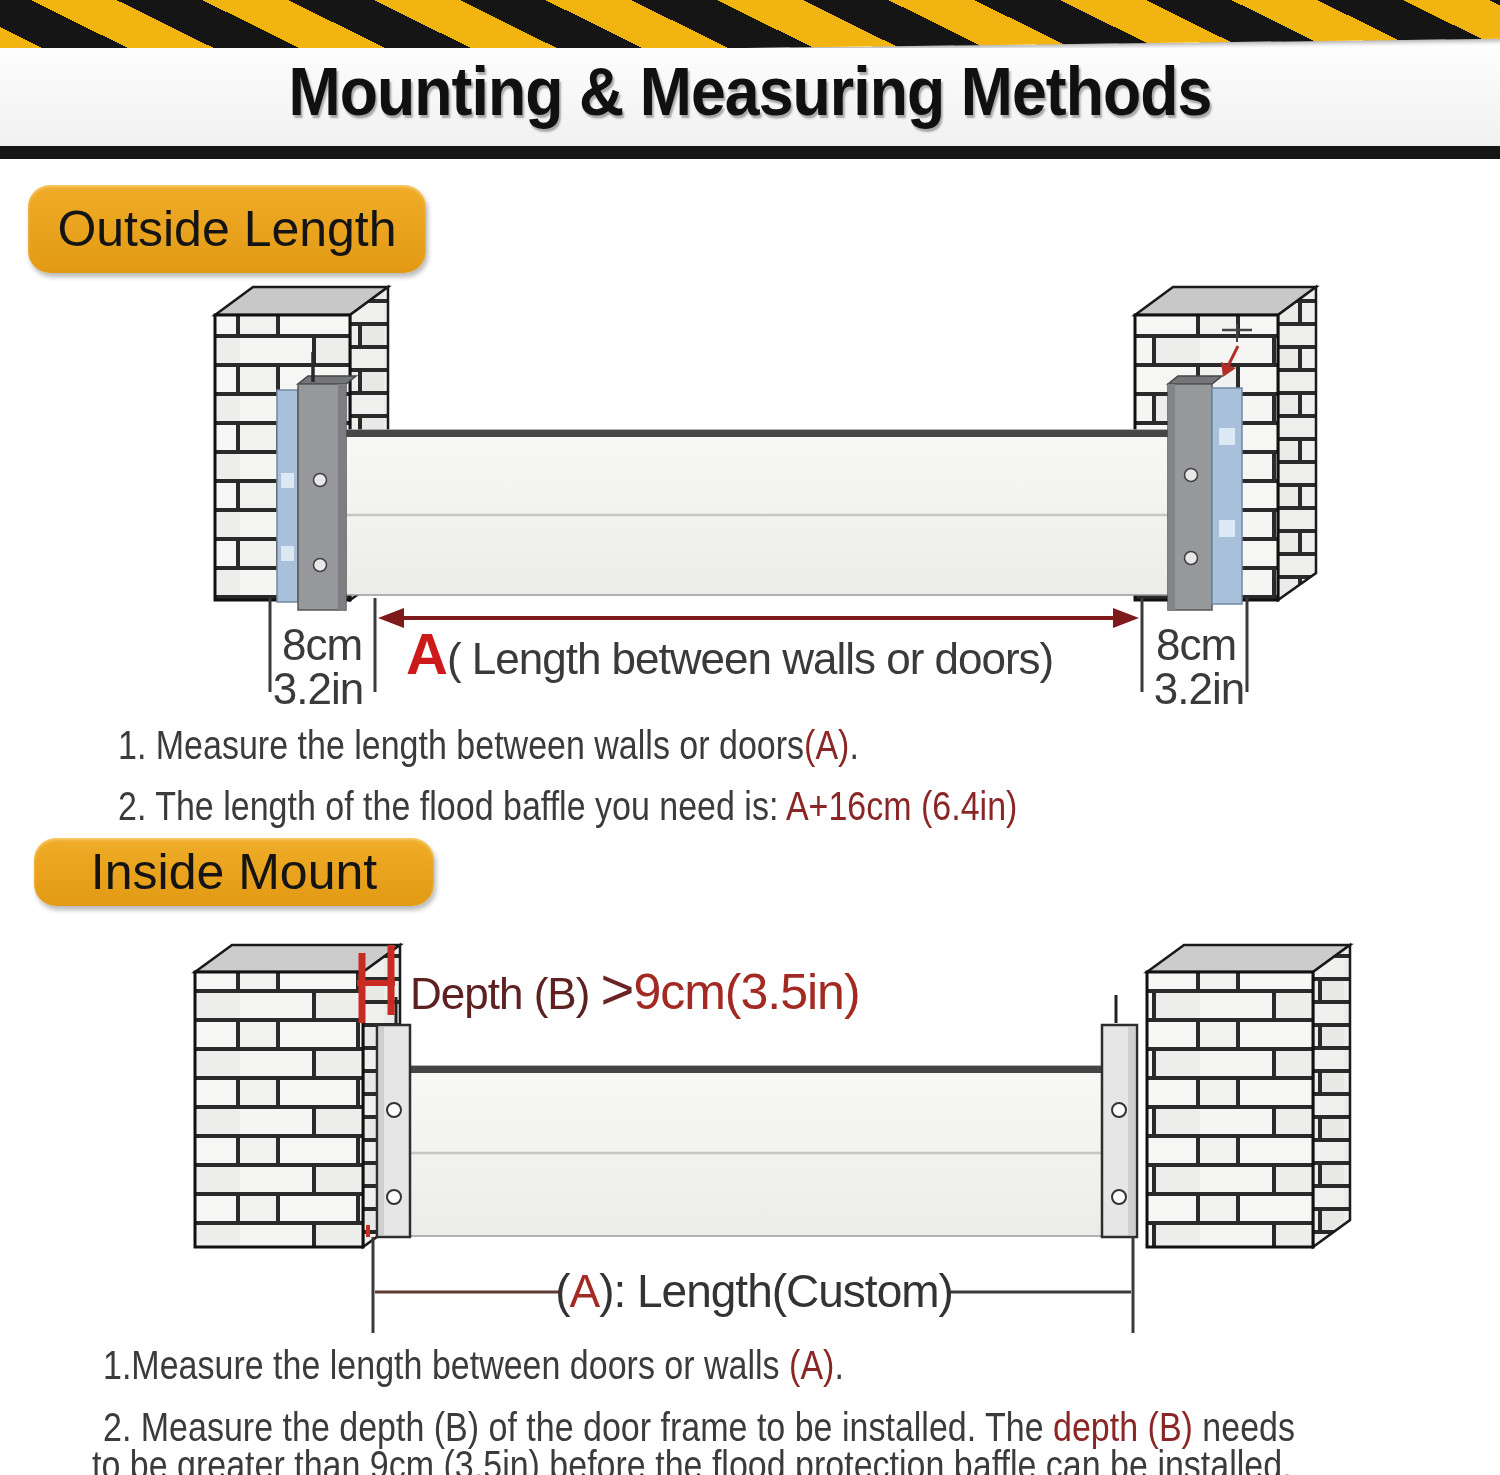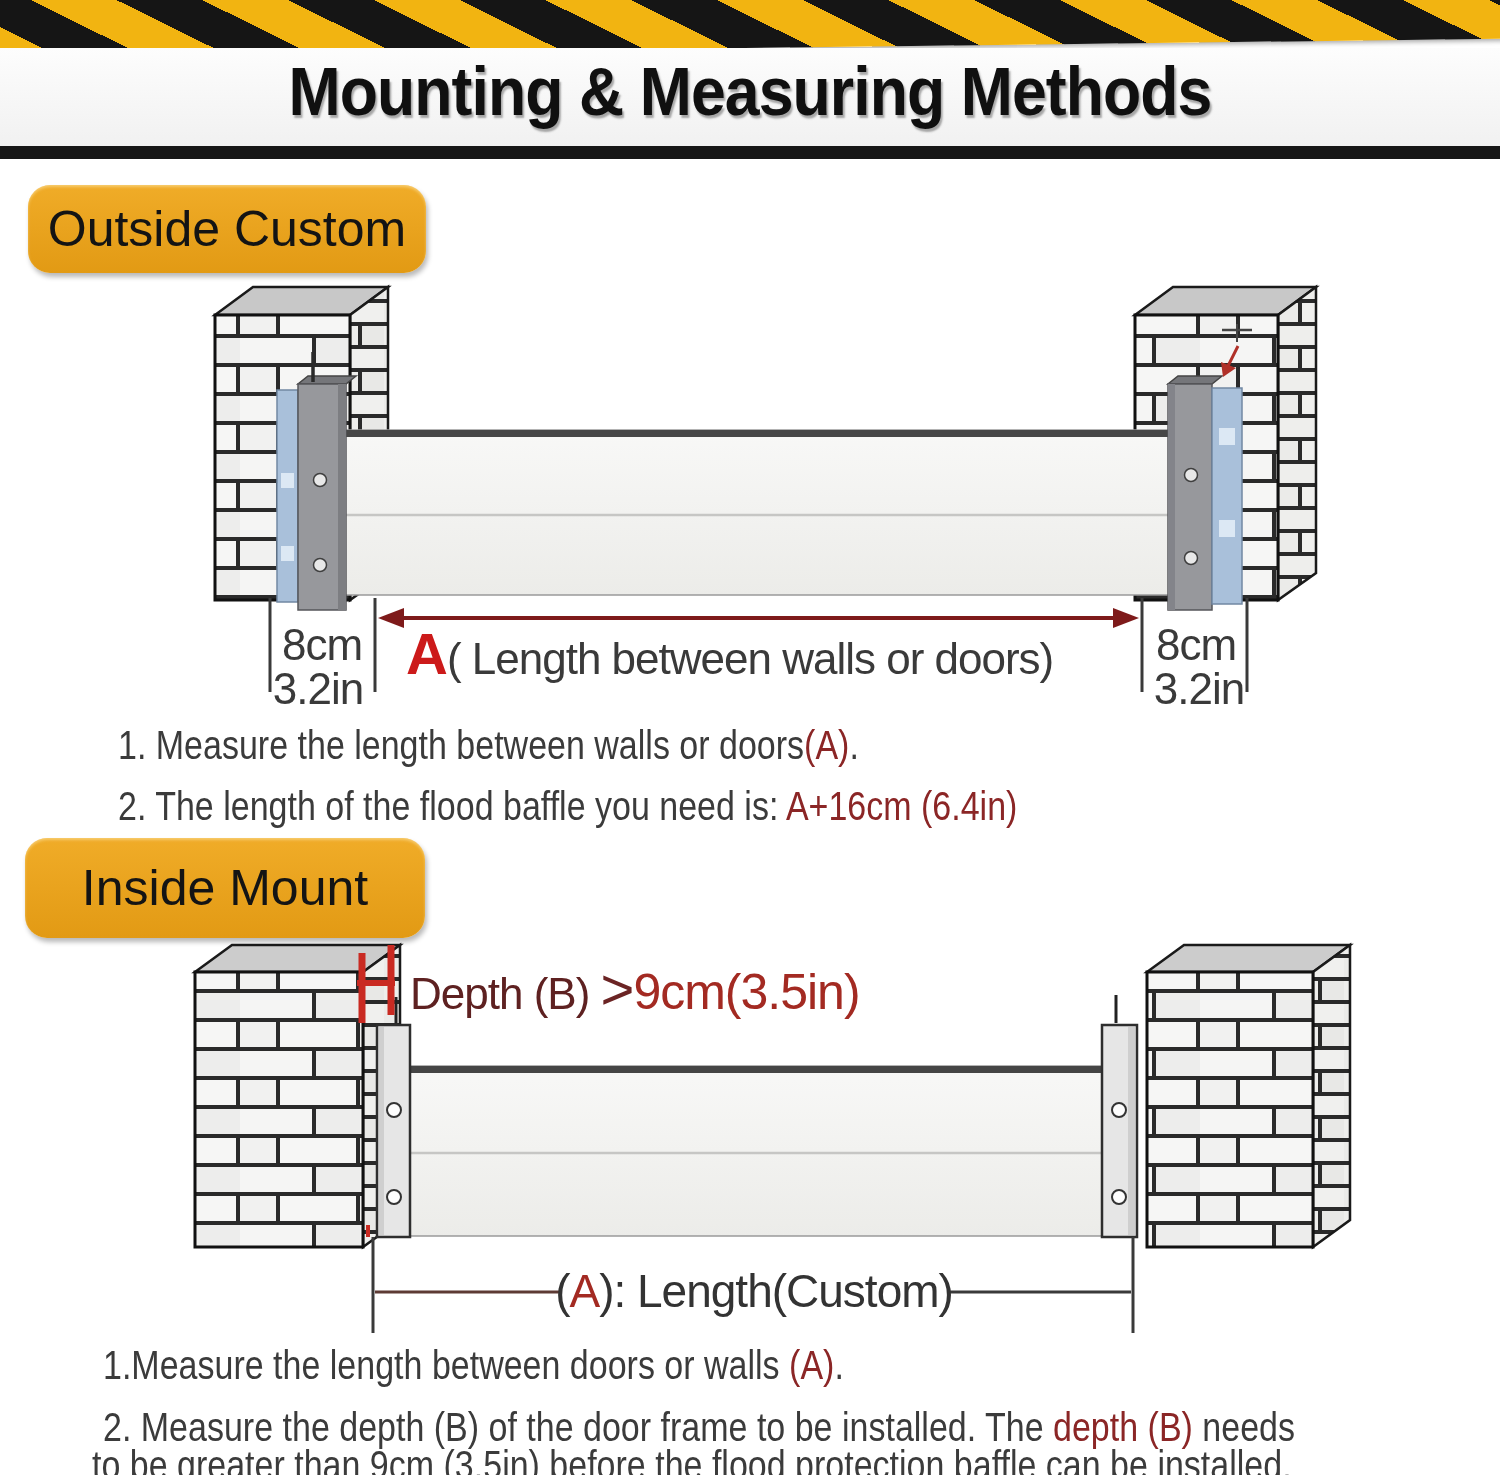--- a/index.html
+++ b/index.html
@@ -31,42 +31,42 @@
   }
   
   .badge{
     position:absolute;border-radius:22px;
     background:linear-gradient(180deg,#F0AC28,#E29A14);
     box-shadow:2px 4px 5px rgba(0,0,0,.28), inset 0 2px 3px rgba(255,235,180,.5);
     display:flex;align-items:center;justify-content:center;
     font-size:50px;color:#141414;letter-spacing:0;
   }
   .badge-outside{left:28px;top:185px;width:398px;height:88px;}
-  .badge-inside{left:25px;top:838px;width:400px;height:100px;align-items:center;}
+  .badge-inside{left:34px;top:838px;width:400px;height:68px;align-items:center;}
   
   .diagram{position:absolute;left:0;}
   svg text{font-family:"Liberation Sans","DejaVu Sans",sans-serif;}
   
   .step{
     position:absolute;white-space:nowrap;
     font-size:40px;color:#3b3b3b;letter-spacing:0;
     transform:scaleX(0.85);transform-origin:left top;line-height:1.15;
   }
   .step .red{color:#8B2626;}
 </style>
 </head>
 <body>
 
 <div class="hazard"></div>
 <div class="title-band"></div>
 <div class="page-title">Mounting &amp; Measuring Methods</div>
 <div class="title-divider"></div>
 
 <div class="badge badge-outside">
-  <span>Outside Custom</span>
+  <span>Outside Length</span>
 </div>
 
 <svg class="diagram" style="top:280px" width="1500" height="440" viewBox="0 0 1500 440">
   <defs>
     <linearGradient id="panelGrad" x1="0" y1="0" x2="0" y2="1">
       <stop offset="0" stop-color="#f8f8f7"></stop>
         <stop offset="1" stop-color="#ecece9"></stop>
     </linearGradient>
     <pattern id="brickF" width="120" height="58" patternUnits="userSpaceOnUse">
       <rect width="120" height="58" fill="#2a2a2a"></rect>

